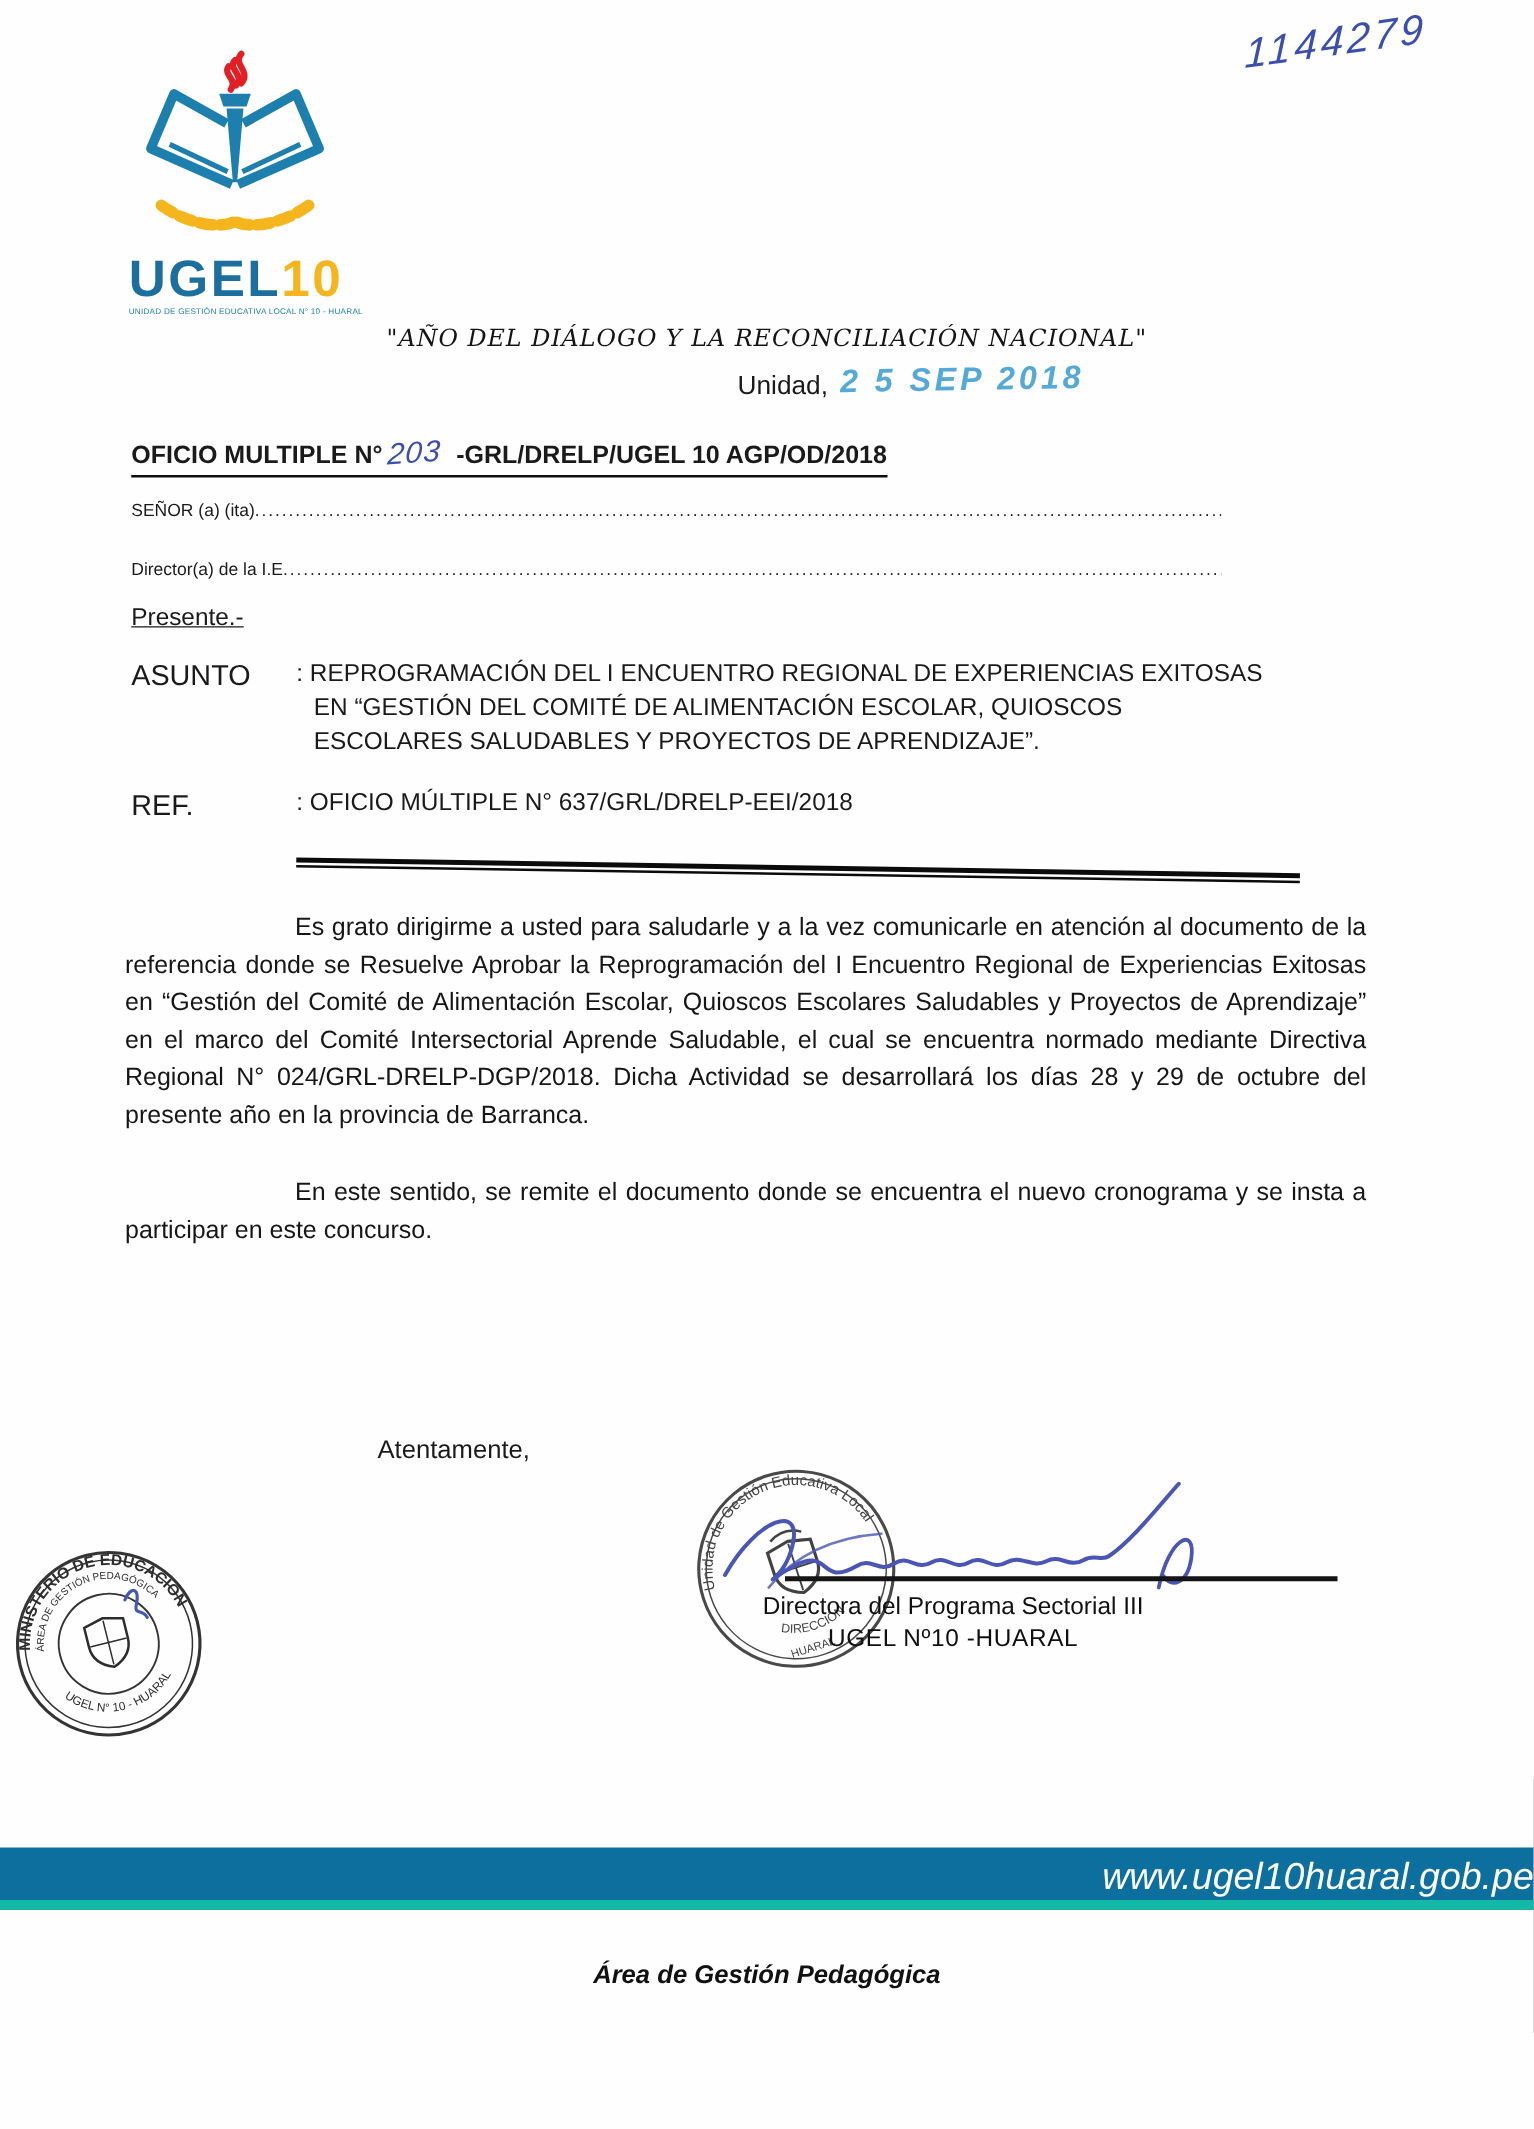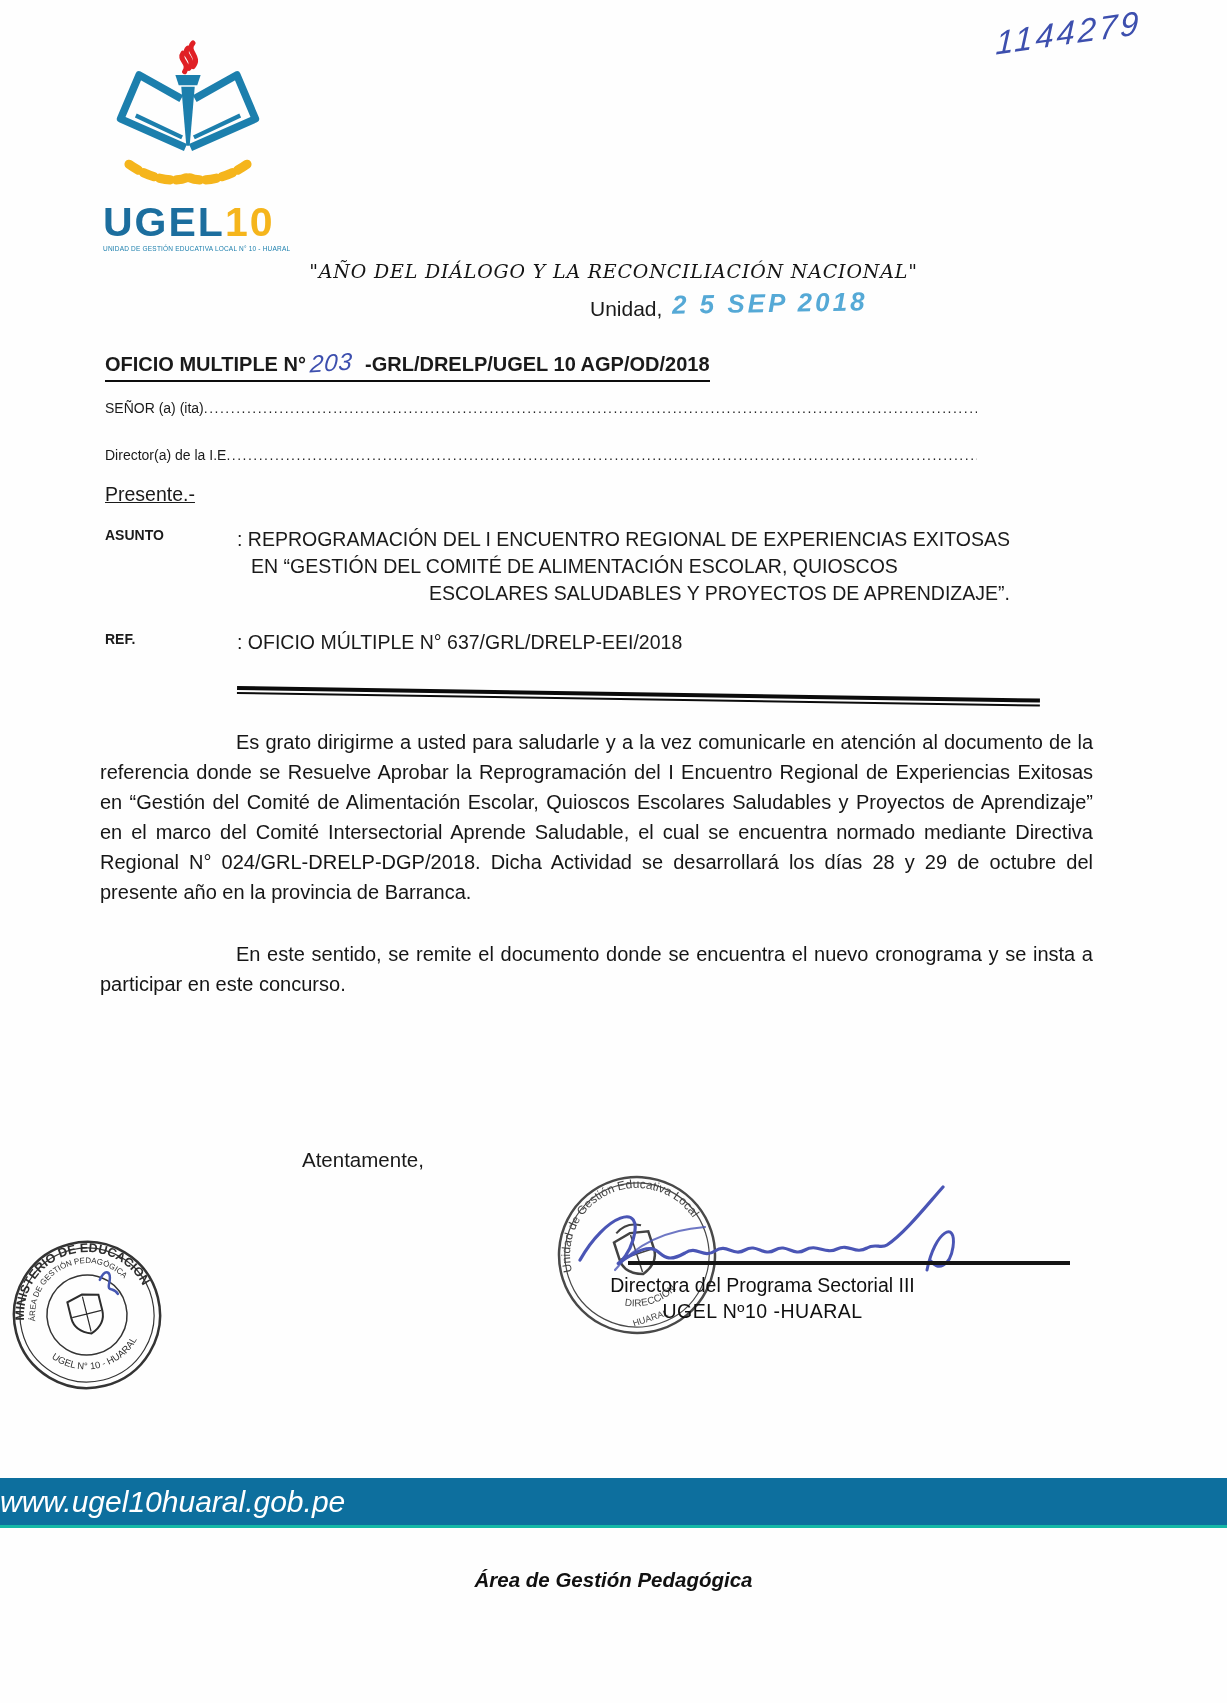--- a/index.html
+++ b/index.html
@@ -48,21 +48,21 @@
     margin:0 4px;
   }
   .oficio .typed.suffix { margin-left:8px; }
 
   
   .dotline { position:absolute; left:105px; width:872px; display:flex; font-size:14px; }
   .dotline .dots { flex:1; overflow:hidden; white-space:nowrap; letter-spacing:1.5px; color:#222; }
   .presente { position:absolute; left:105px; top:483px; font-size:19.5px; text-decoration:underline; }
 
   
-  .blk-label { position:absolute; left:105px; font-weight:bold; font-size:14px; }
+  .blk-label { position:absolute; left:105px; font-weight:normal; font-size:23px; }
   .asunto-line { font-size:19.5px; line-height:27px; white-space:nowrap; }
   .asunto-text { position:absolute; left:237px; top:526px; }
   .ref-text { position:absolute; left:237px; top:631px; font-size:19.5px; }
 
   
   .separator {
     position:absolute; left:237px; top:686px; width:803px; height:8px;
     border-top:4.5px solid #0b0b0b; border-bottom:2px solid #0b0b0b;
     transform:rotate(0.9deg); transform-origin:left center;
   }
@@ -80,22 +80,22 @@
   .signature-svg { position:absolute; left:575px; top:1175px; }
   .sig-line { position:absolute; left:628px; top:1261px; width:442px; height:3.5px; background:#151515; }
   .sig-block { position:absolute; left:540px; top:1270px; width:445px; text-align:center; }
   .sig-name  { font-size:21.5px; font-weight:bold; font-style:italic; letter-spacing:.5px; color:#101010; }
   .sig-title { font-size:19.5px; margin-top:4px; color:#101010; }
   .sig-org   { font-size:19.5px; margin-top:3px; color:#101010; letter-spacing:.5px; }
 
   
   .footer-bar {
     position:absolute; left:0; top:1478px; width:100%; height:50px;
-    background:#0d6f9e; border-bottom:3px solid #14b8a6;
-    color:#fff; text-align:left; font-style:italic; font-size:30px; line-height:47px;
+    background:#0d6f9e; border-bottom:8px solid #14b8a6;
+    color:#fff; text-align:right; font-style:italic; font-size:30px; line-height:47px;
   }
   .footer-addr { position:absolute; left:0; top:1540px; width:100%; text-align:center;
     font-style:italic; font-weight:bold; font-size:20.5px; color:#111; }
   .footer-area { position:absolute; left:0; top:1568px; width:100%; text-align:center;
     font-style:italic; font-weight:bold; font-size:20.5px; color:#111; }
 </style>
 </head>
 <body>
 
 <div class="page">
@@ -139,21 +139,21 @@
   <div class="dotline" style="top:447px;">
     <span>Director(a) de la I.E</span>
     <span class="dots">....................................................................................................................................................................................................................</span>
   </div>
   <div class="presente">Presente.-</div>
 
   <div class="blk-label" style="top:527px;">ASUNTO</div>
   <div class="asunto-text">
     <div class="asunto-line">: REPROGRAMACIÓN DEL I ENCUENTRO REGIONAL DE EXPERIENCIAS EXITOSAS</div>
     <div class="asunto-line" style="padding-left:14px;">EN “GESTIÓN DEL COMITÉ DE ALIMENTACIÓN ESCOLAR, QUIOSCOS</div>
-    <div class="asunto-line" style="padding-left:14px;text-align:right;">ESCOLARES SALUDABLES Y PROYECTOS DE APRENDIZAJE”.</div>
+    <div class="asunto-line" style="padding-left:14px;">ESCOLARES SALUDABLES Y PROYECTOS DE APRENDIZAJE”.</div>
   </div>
 
   <div class="blk-label" style="top:631px;">REF.</div>
   <div class="ref-text">: OFICIO MÚLTIPLE N° 637/GRL/DRELP-EEI/2018</div>
 
   <div class="separator"></div>
 
   <div class="body-text">
     <p class="p1">Es grato dirigirme a usted para saludarle y a la vez comunicarle en atención al documento de la referencia donde se Resuelve Aprobar la Reprogramación del I Encuentro Regional de Experiencias Exitosas en “Gestión del Comité de Alimentación Escolar, Quioscos Escolares Saludables y Proyectos de Aprendizaje” en el marco del Comité Intersectorial Aprende Saludable, el cual se encuentra normado mediante Directiva Regional N° 024/GRL-DRELP-DGP/2018. Dicha Actividad se desarrollará los días 28 y 29 de octubre del presente año en la provincia de Barranca.</p>
     <p class="p2">En este sentido, se remite el documento donde se encuentra el nuevo cronograma y se insta a participar en este concurso.</p>

